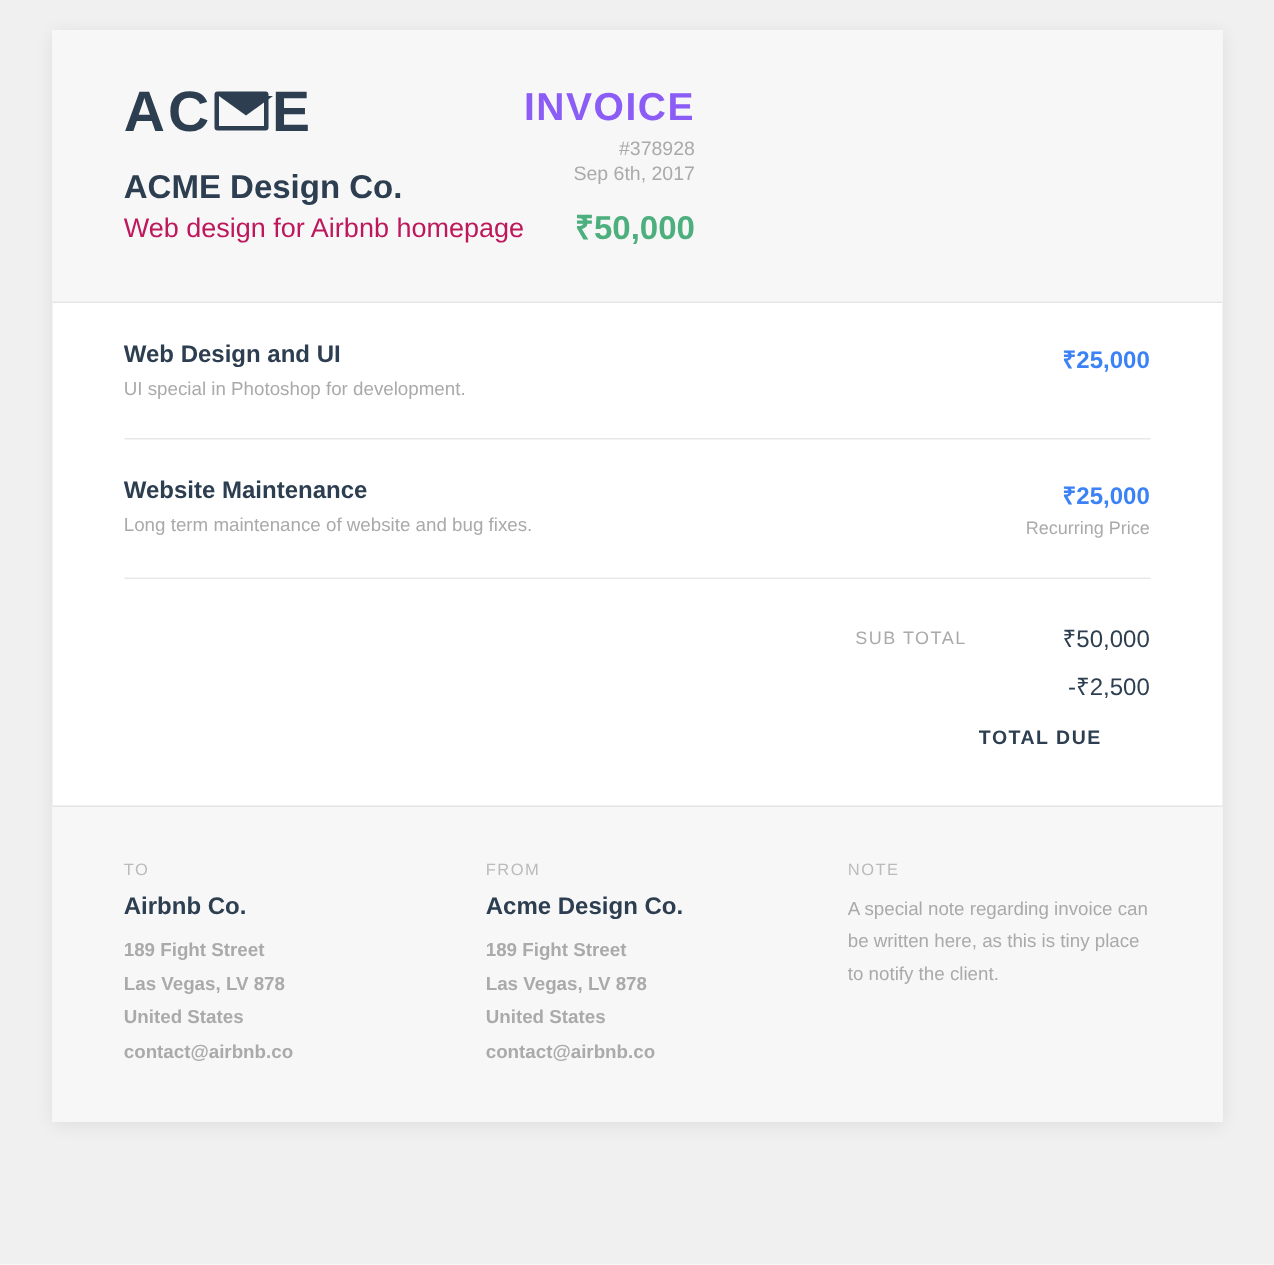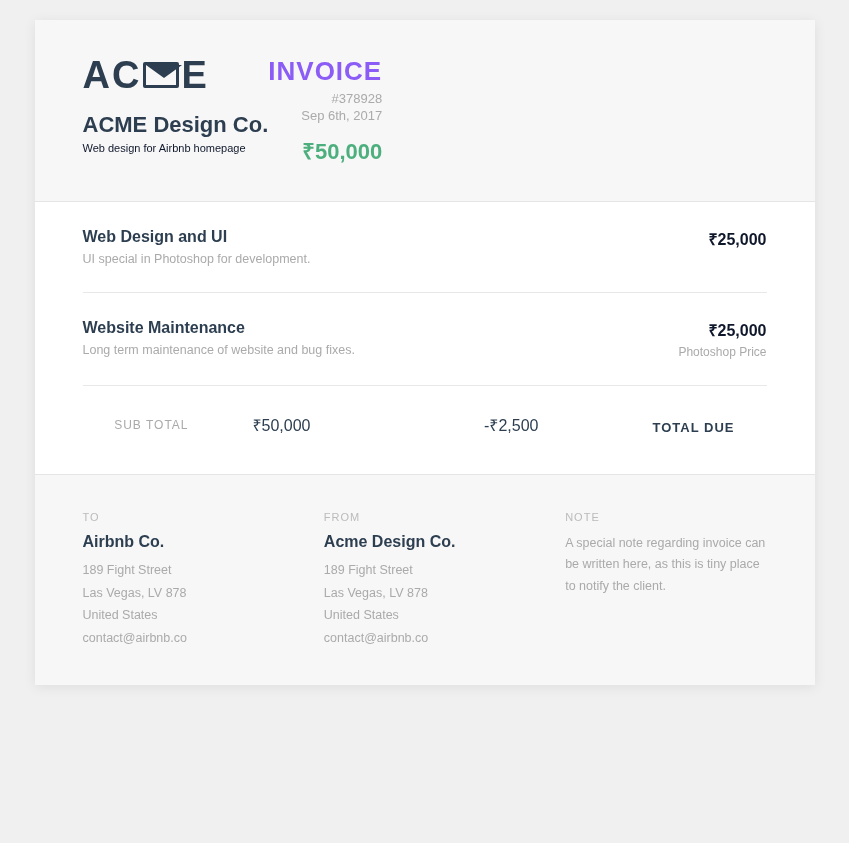--- a/index.html
+++ b/index.html
@@ -55,22 +55,22 @@
       border-left: 18px solid transparent;
       border-right: 18px solid transparent;
     }
     .company-name {
       font-size: 22px;
       font-weight: 700;
       color: #2c3e50;
       margin-bottom: 4px;
     }
     .company-subtitle {
-      font-size: 11px;
-      color: #0f172a;
+      font-size: 18px;
+      color: #be185d;
     }
     .header-right {
       text-align: right;
     }
     .invoice-label {
       font-size: 26px;
       font-weight: 700;
       color: #8b5cf6;
       letter-spacing: 1px;
       margin-bottom: 4px;
@@ -111,32 +111,33 @@
     .line-item-desc {
       font-size: 12.5px;
       color: #aaa;
     }
     .line-item-right {
       text-align: right;
     }
     .line-item-price {
       font-size: 16px;
       font-weight: 600;
-      color: #0f172a;
+      color: #3b82f6;
     }
     .line-item-note {
       font-size: 12px;
       color: #aaa;
       margin-top: 4px;
     }
     
     .totals-section {
       padding: 28px 48px 28px 48px;
       display: flex;
-      align-items: flex-start;
+      flex-direction: column;
+      align-items: flex-end;
     }
     .totals-row {
       display: flex;
       justify-content: flex-end;
       align-items: center;
       margin-bottom: 10px;
       width: 320px;
     }
     .totals-label {
       font-size: 12px;
@@ -190,20 +191,21 @@
     .footer-col-name {
       font-size: 16px;
       font-weight: 700;
       color: #2c3e50;
       margin-bottom: 8px;
     }
     .footer-col-address {
       font-size: 12.5px;
       color: #aaa;
       line-height: 1.8;
+      font-weight: bold;
     }
     .footer-note-text {
       font-size: 12.5px;
       color: #aaa;
       line-height: 1.7;
     }
   </style>
 </head>
 <body>
 
@@ -237,21 +239,21 @@
       </div>
     </div>
 
     <div class="line-item">
       <div class="line-item-left">
         <div class="line-item-title">Website Maintenance</div>
         <div class="line-item-desc">Long term maintenance of website and bug fixes.</div>
       </div>
       <div class="line-item-right">
         <div class="line-item-price">₹25,000</div>
-        <div class="line-item-note">Photoshop Price</div>
+        <div class="line-item-note">Recurring Price</div>
       </div>
     </div>
 
   </div>
 
   <div class="totals-section">
     <div class="totals-row">
       <div class="totals-label">SUB TOTAL</div>
       <div class="totals-value">₹50,000</div>
     </div>

